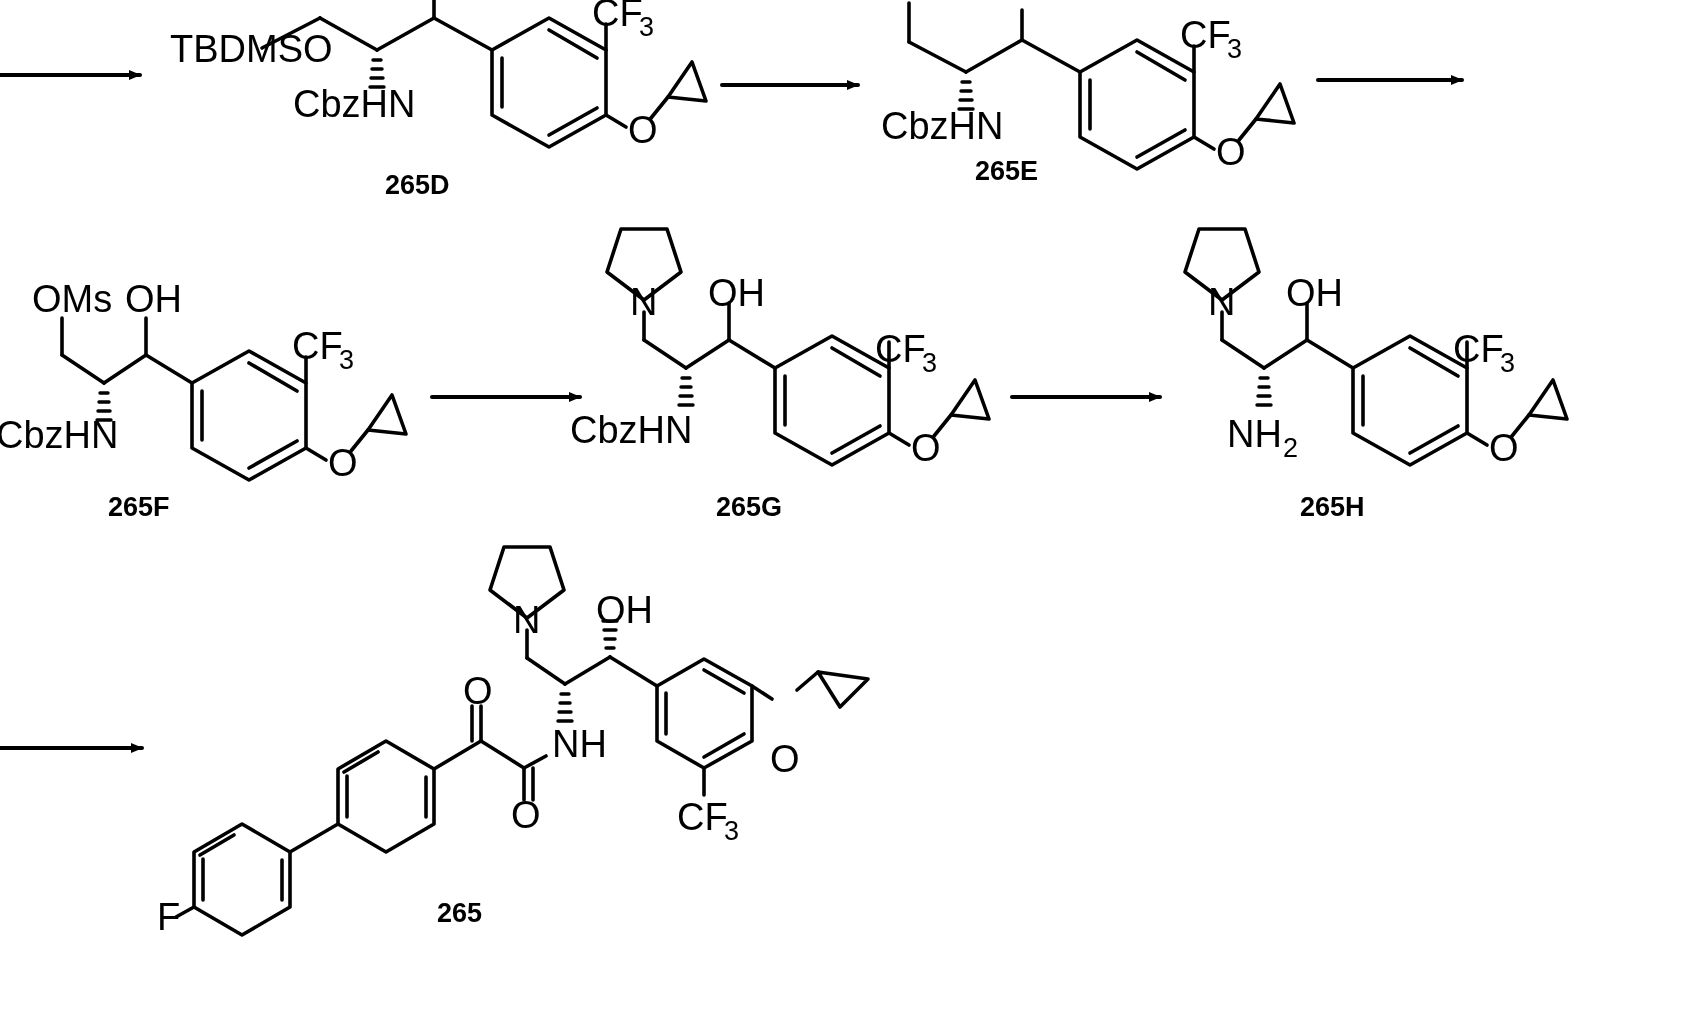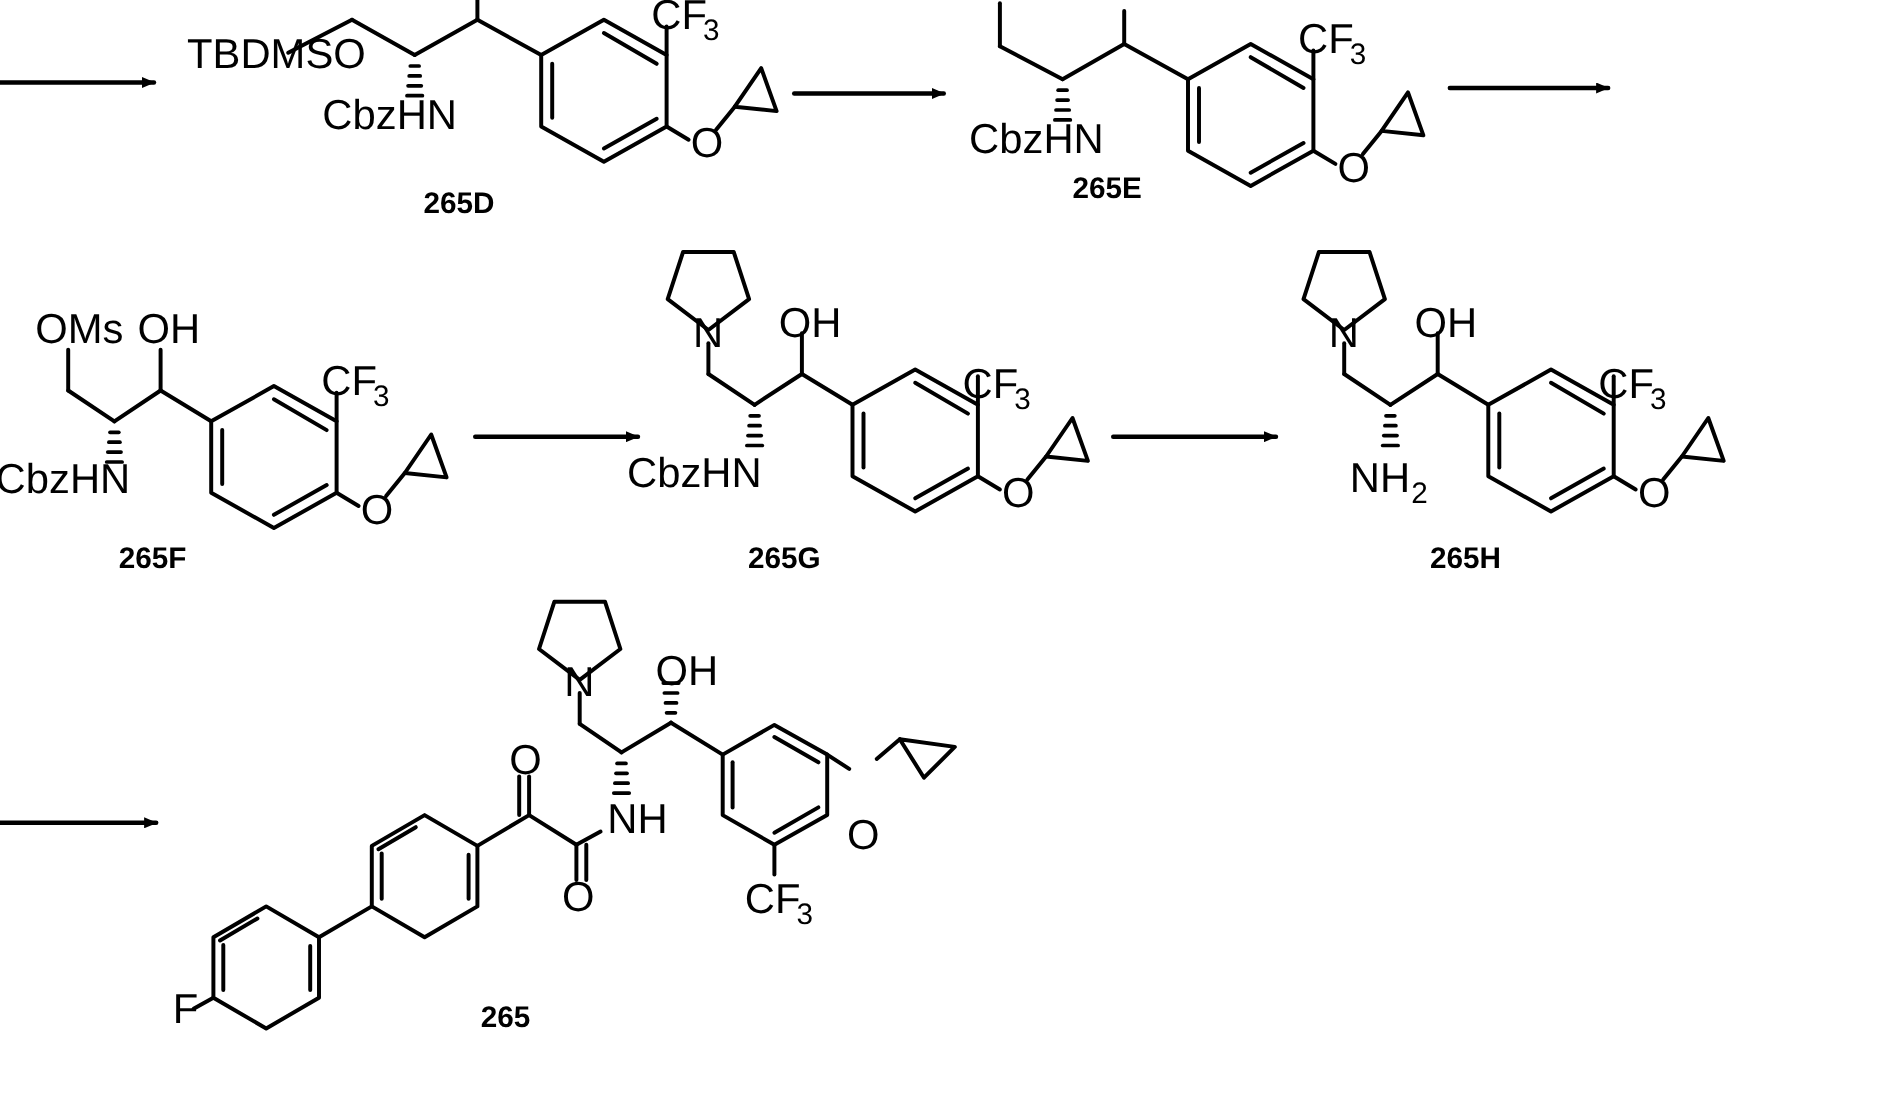--- a/index.html
+++ b/index.html
@@ -296,15 +296,15 @@
     <text x="724" y="840" font-size="27">3</text>
     <text x="770" y="772" font-size="38">O</text>
     <text x="157" y="930" font-size="38">F</text>
   </g>
 </svg>
 </div>
 
 <div class="lbl" style="left:385px;top:170px;">265D</div>
 <div class="lbl" style="left:975px;top:156px;">265E</div>
 <div class="lbl" style="left:108px;top:492px;">265F</div>
-<div class="lbl" style="left:680px;top:492px;">265G</div>
+<div class="lbl" style="left:716px;top:492px;">265G</div>
 <div class="lbl" style="left:1272px;top:492px;margin-left:28px;">265H</div>
-<div class="lbl" style="left:437px;top:898px;margin-top:12px;">265</div>
+<div class="lbl" style="left:437px;top:898px;">265</div>
 
 </body></html>

